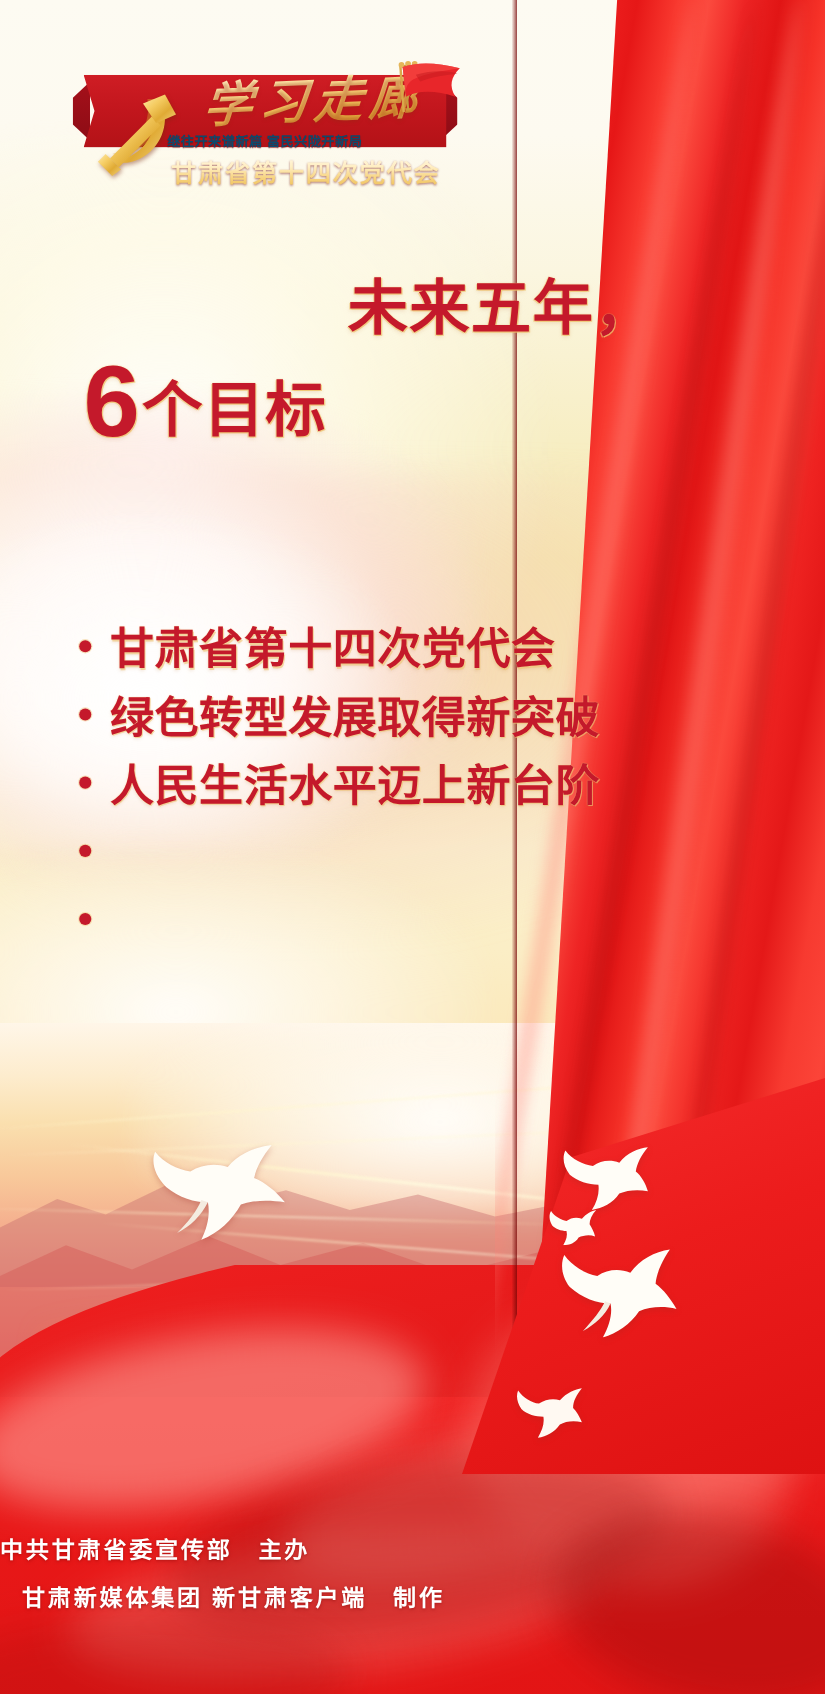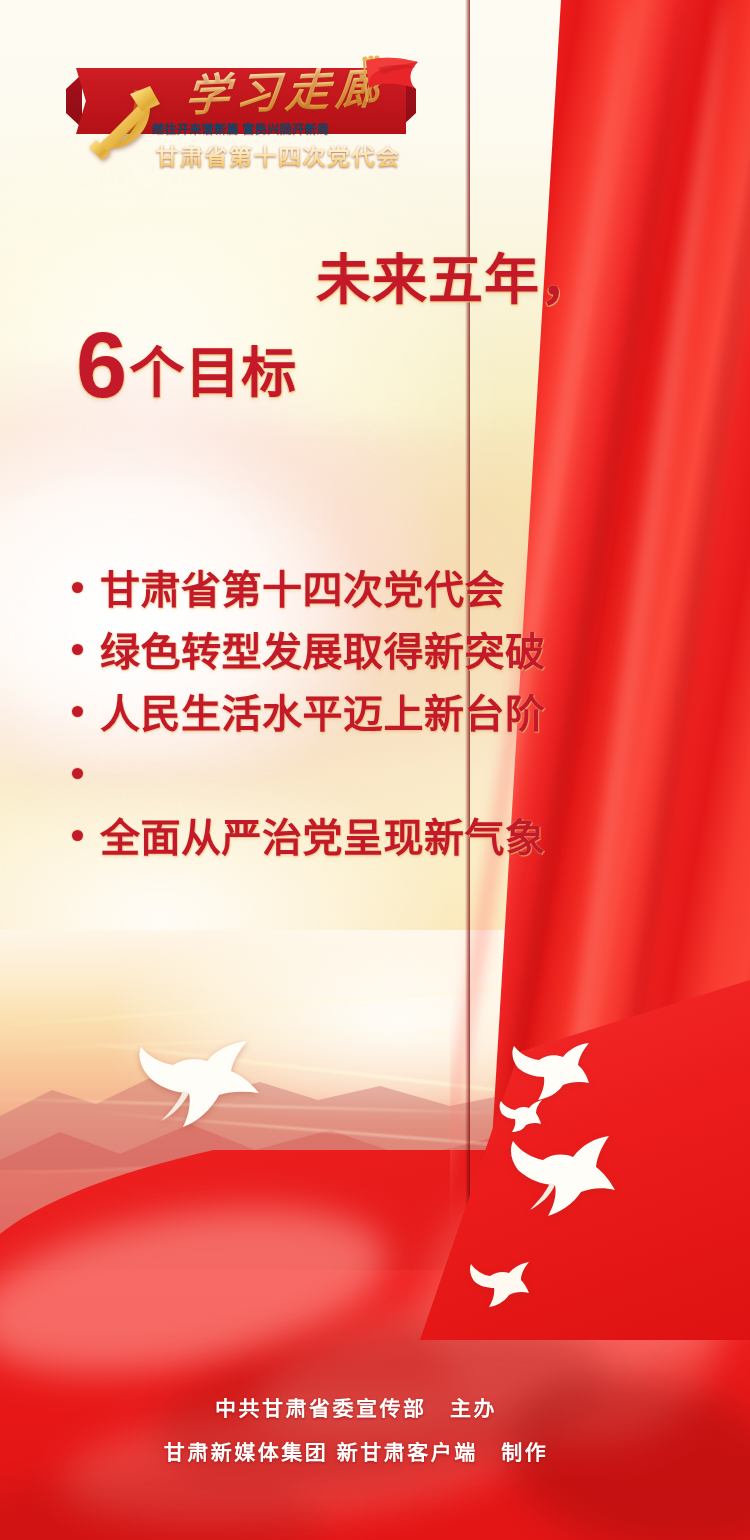--- a/index.html
+++ b/index.html
@@ -271,29 +271,29 @@
     font-size:40px;font-weight:700;color:#c4192b;
     letter-spacing:.5px;white-space:nowrap;
     text-shadow:
       0 0 1px rgba(244,206,130,.9),
       1px 1px 0 rgba(240,198,115,.6),
       0 2px 3px rgba(190,120,60,.18);
   }
 
   
   .footer{
-    position:absolute;left:16px;top:1392px;width:680px;text-align:center;
+    position:absolute;left:0;top:1392px;width:680px;text-align:left;
   }
   .foot-line{
     font-family:"Liberation Sans","DejaVu Sans",sans-serif;
     color:#ffffff;font-weight:700;white-space:nowrap;
     text-shadow:0 1px 3px rgba(130,8,8,.55);
   }
   .foot-1{font-size:21px;letter-spacing:2.5px;margin-bottom:14px;}
-  .foot-2{font-size:21px;letter-spacing:2.5px;}
+  .foot-2{font-size:21px;letter-spacing:2.5px;padding-left:20px;}
 </style>
 </head>
 <body>
 
 <div class="poster">
 
   <div class="bg-base"></div>
   <div class="bg-warm1"></div>
   <div class="bg-pink-wash"></div>
   <div class="bg-cloud-a"></div>
@@ -456,21 +456,20 @@
     </div>
     <div class="goal">
       <span class="goal-dot"></span>
       <span class="goal-text">人民生活水平迈上新台阶</span>
     </div>
     <div class="goal">
       <span class="goal-dot"></span>
     </div>
     <div class="goal">
       <span class="goal-dot"></span>
-      <span class="goal-text">全面从严治党呈现新气象</span>
     </div>
   </div>
 
   <div class="footer">
     <div class="foot-line foot-1">中共甘肃省委宣传部　主办</div>
     <div class="foot-line foot-2">甘肃新媒体集团 新甘肃客户端　制作</div>
   </div>
 
 </div>
 

